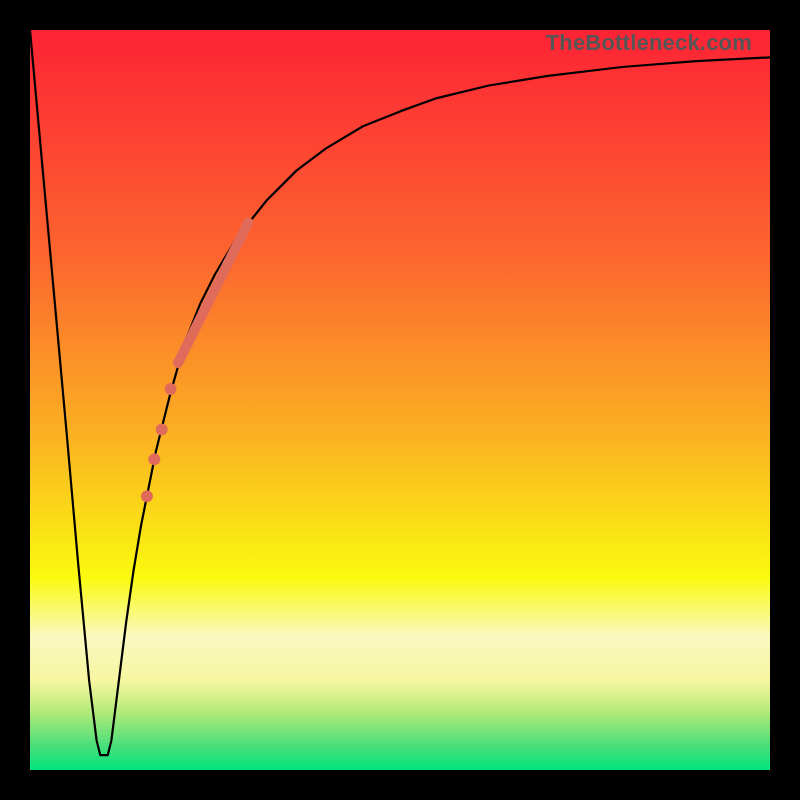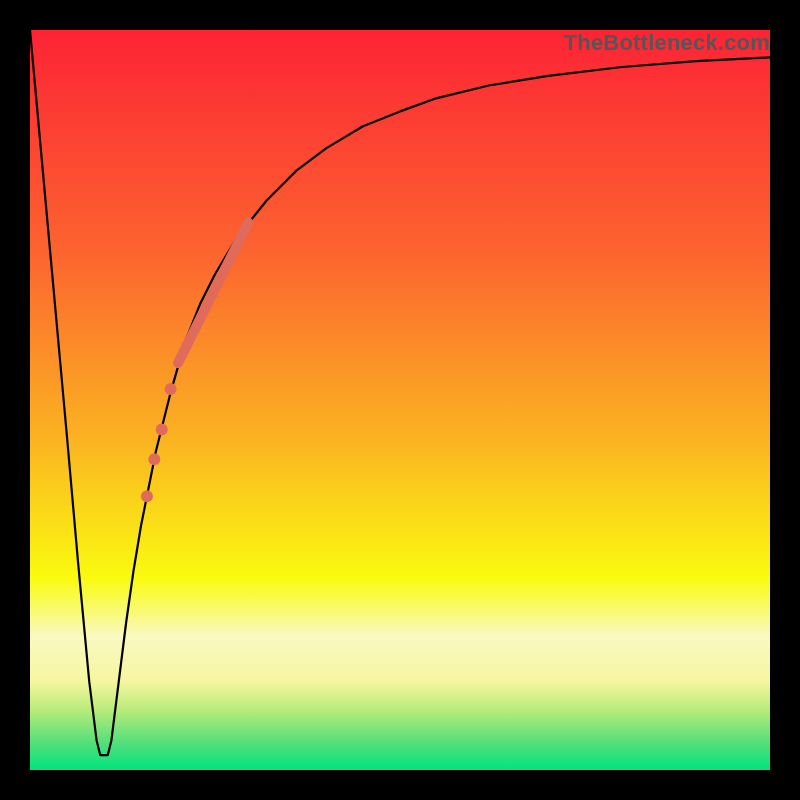--- a/index.html
+++ b/index.html
@@ -22,21 +22,21 @@
     left: 30px;
     top: 30px;
     width: 740px;
     height: 740px;
     background: #ccc;
     overflow: hidden;
   }
   .watermark {
     position: absolute;
     top: 0px;
-    right: 0;
+    right: 18px;
     font-size: 22px;
     font-weight: 600;
     color: #565656;
     letter-spacing: 0.2px;
     font-family: Arial, Helvetica, sans-serif;
     z-index: 5;
   }
   svg {
     display: block;
   }

